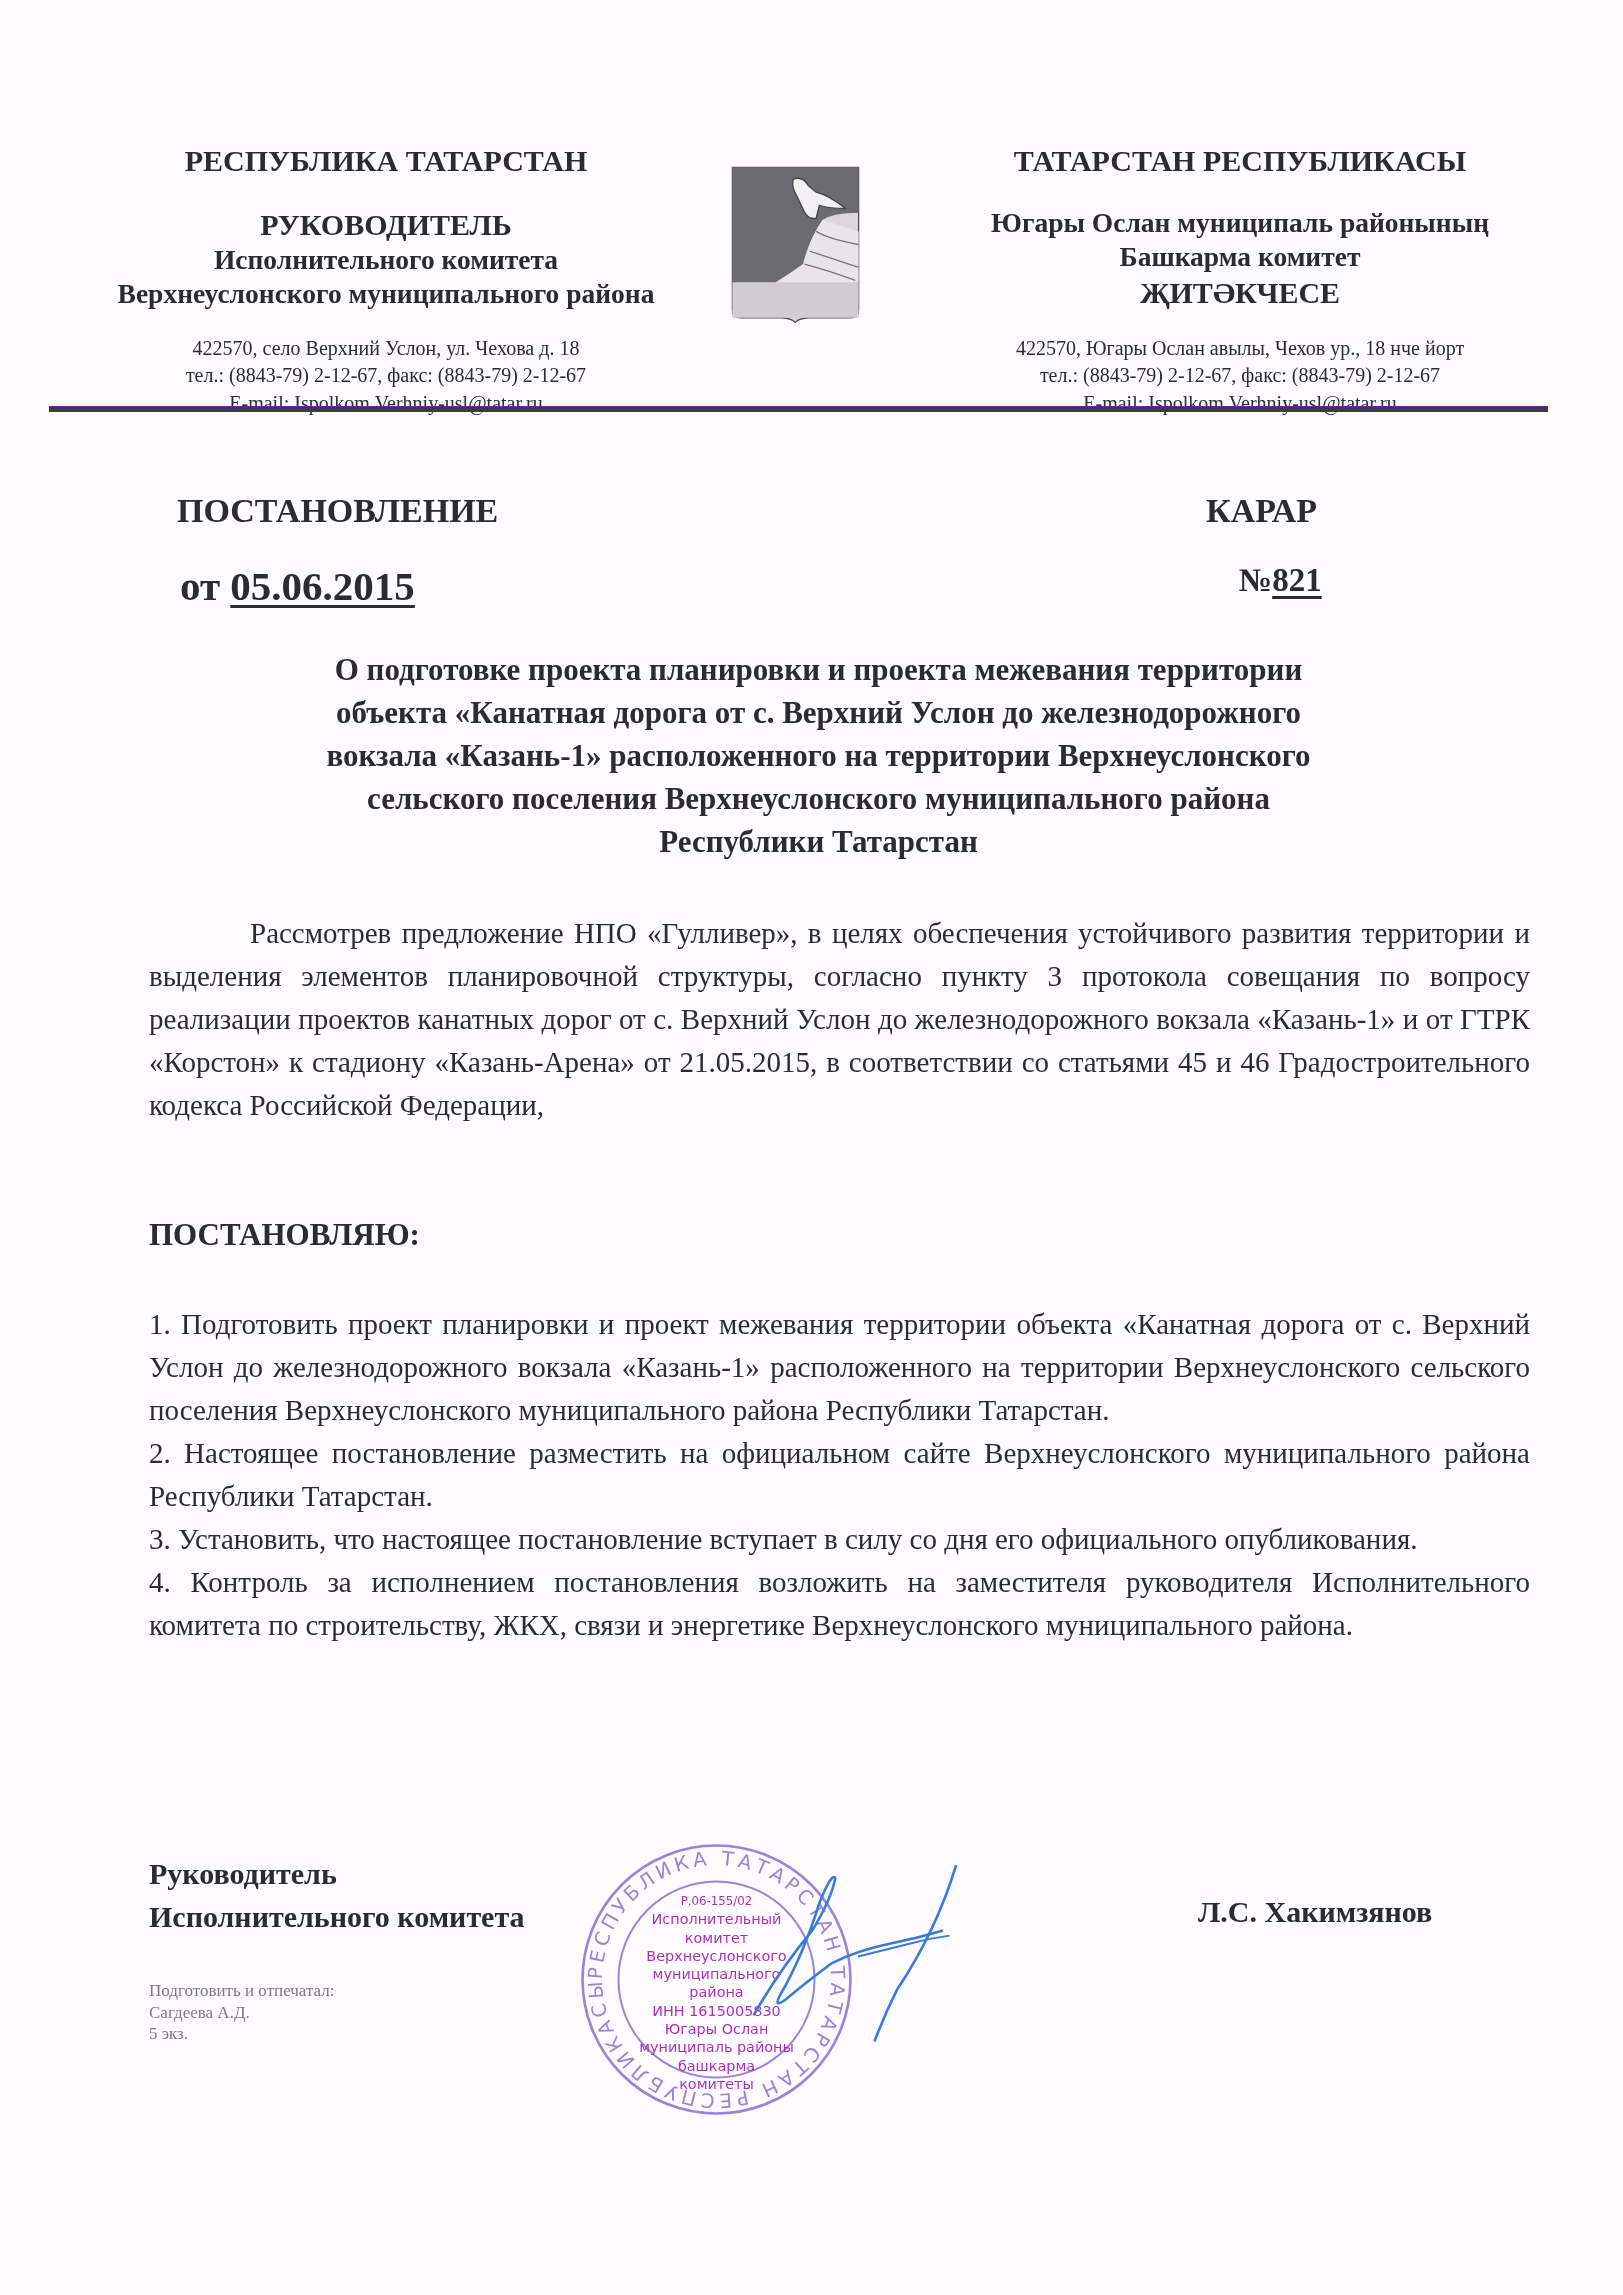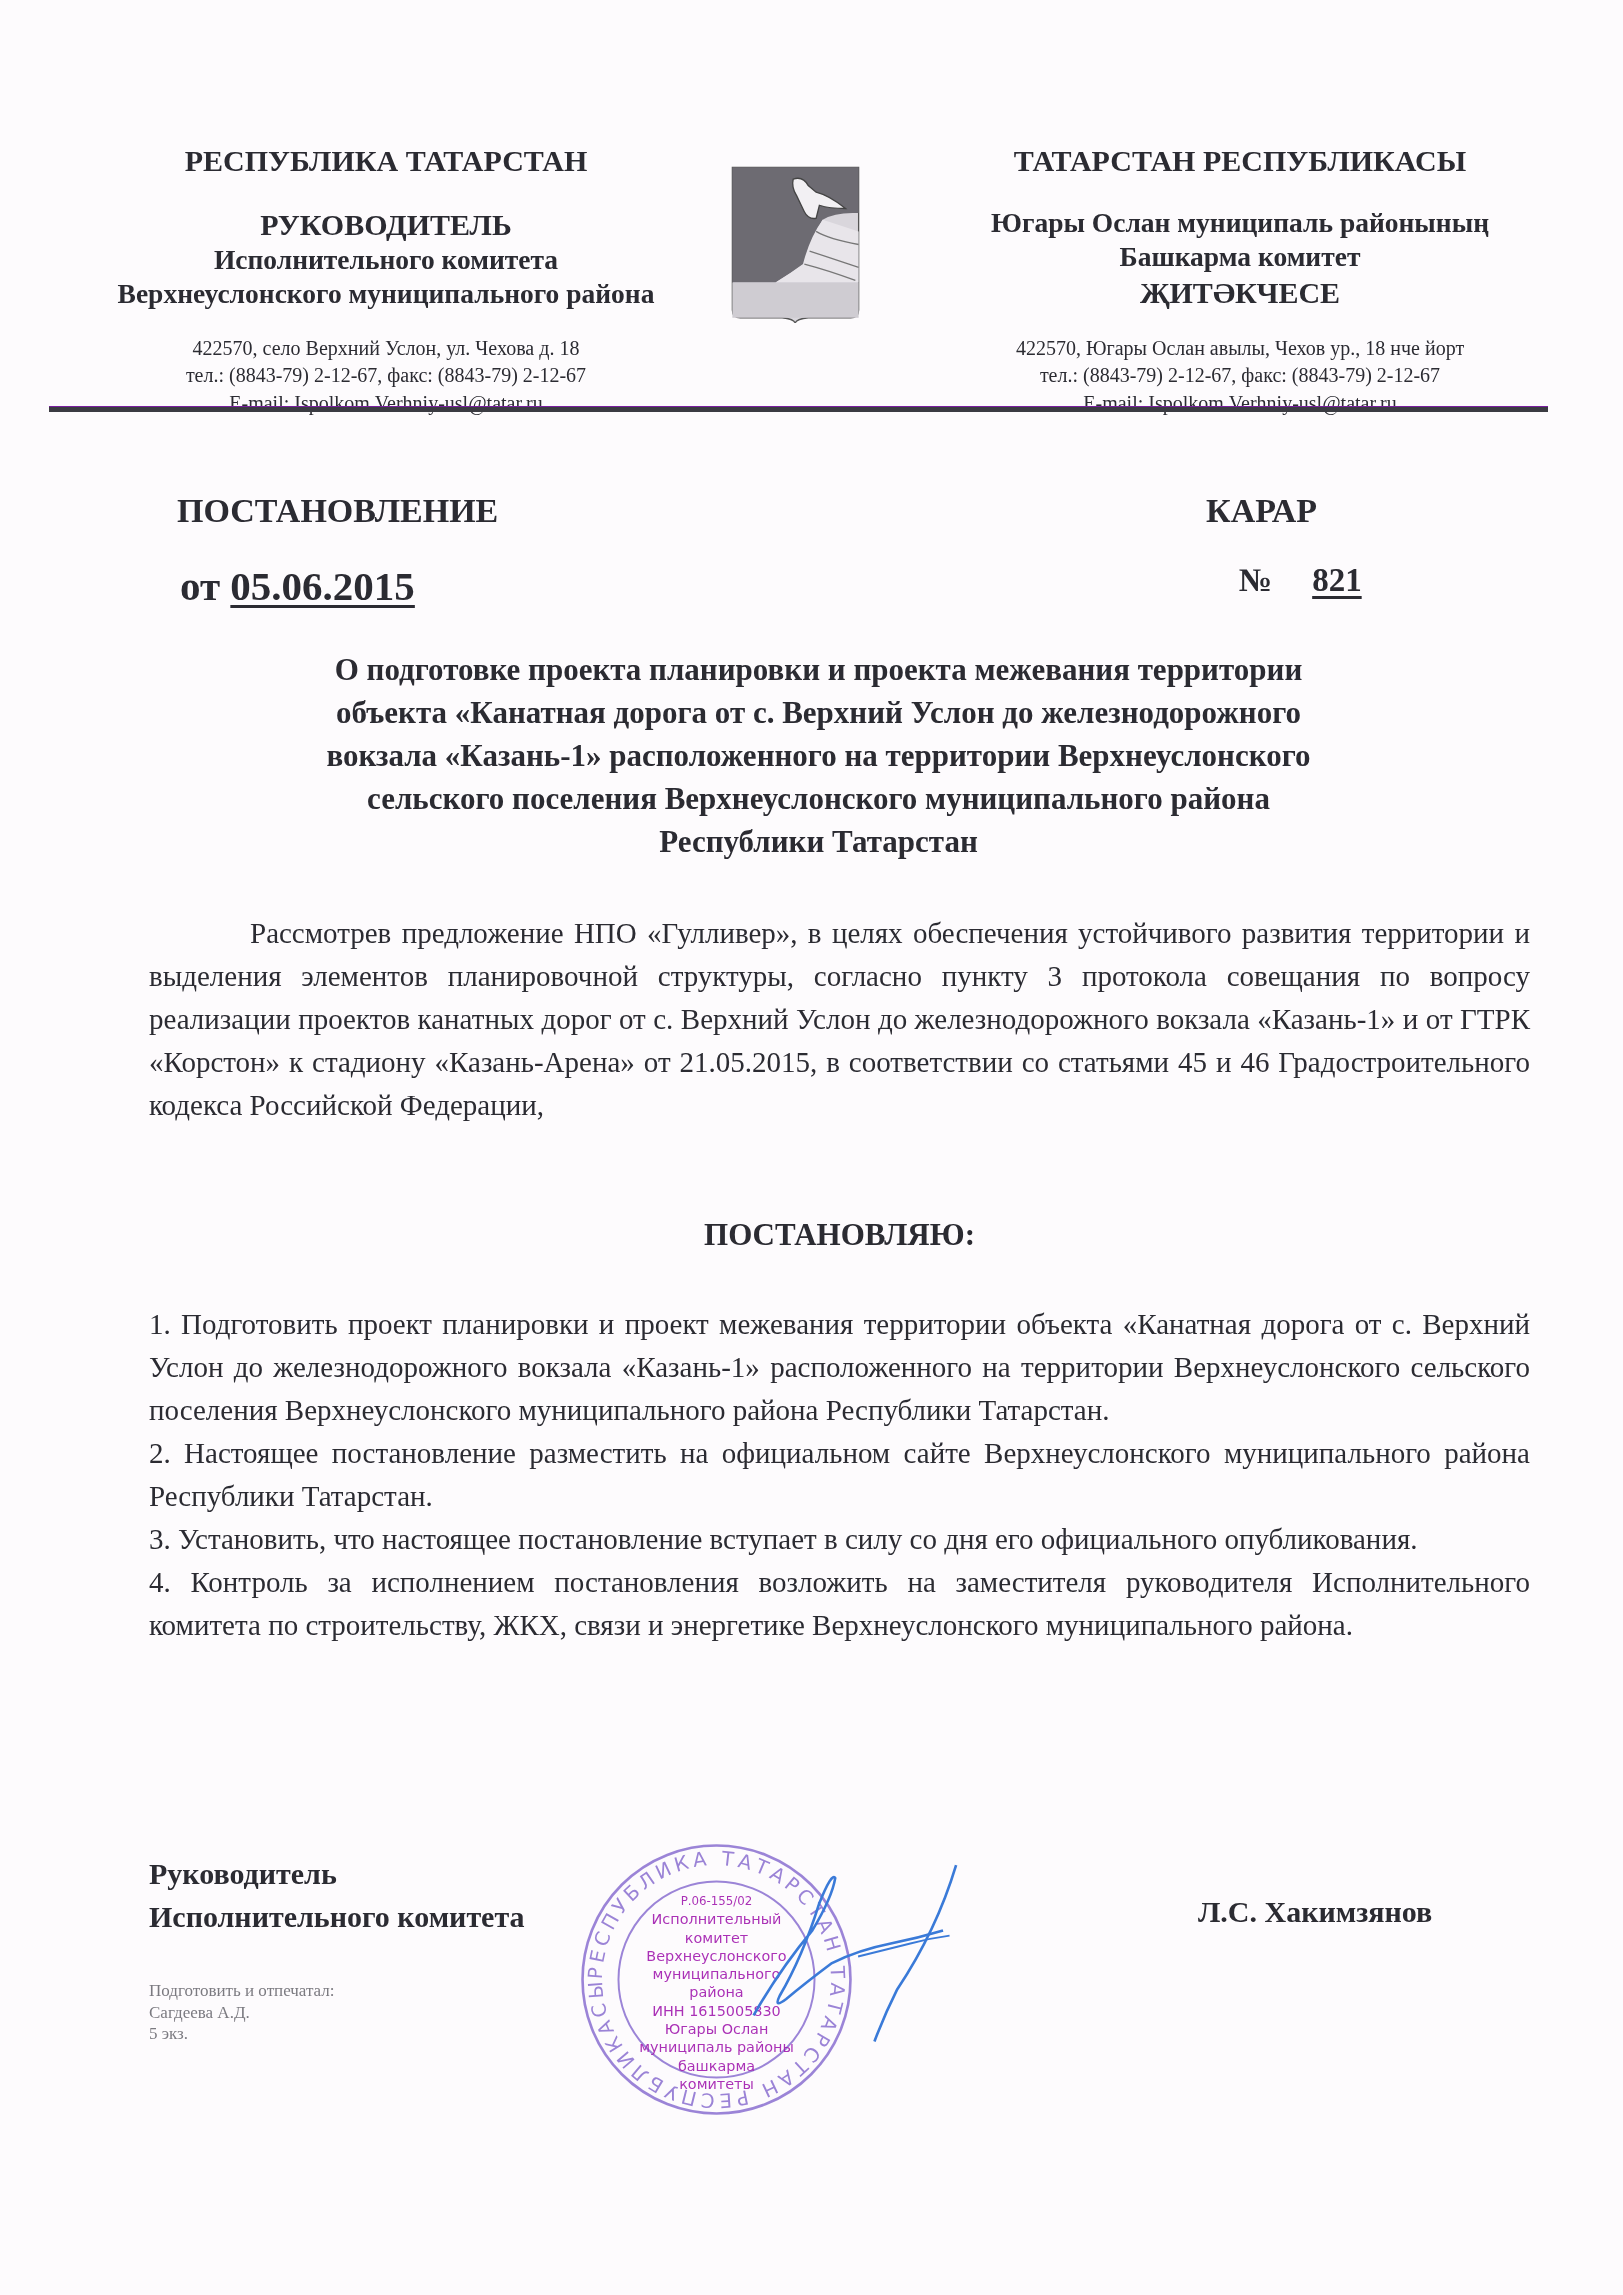--- a/index.html
+++ b/index.html
@@ -26,27 +26,27 @@
   .emblem { position: absolute; left: 731px; top: 166px; width: 129px; height: 157px; }
 
   .rule { position: absolute; left: 49px; top: 406px; width: 1499px; height: 4.6px; background: #3b3b42; border-top: 1.3px solid #7a1ea0; }
 
   
   .doc-type-ru { left: 177px; top: 492px; font-size: 34px; font-weight: bold; }
   .doc-type-tt { left: 1206px; top: 492px; font-size: 34px; font-weight: bold; }
   .doc-date { left: 180px; top: 562px; font-size: 41px; font-weight: bold; }
   .doc-date .val { text-decoration: underline; text-decoration-thickness: 2.6px; text-underline-offset: 5.2px; }
   .doc-num { left: 1239px; top: 562px; font-size: 33px; font-weight: bold; }
-  .doc-num .val { text-decoration: underline; text-decoration-thickness: 2.6px; text-underline-offset: 5.2px; margin-left: 40px; }
+  .doc-num .val { text-decoration: underline; text-decoration-thickness: 2.6px; text-underline-offset: 5.2px; }
 
   .subject { left: 164px; top: 648px; width: 1309px; font-size: 31px; font-weight: bold; line-height: 43px; text-align: center; }
 
   .body-text { left: 149px; width: 1381px; font-size: 29px; line-height: 43px; text-align: justify; }
   .preamble { top: 912px; text-indent: 101px; }
-  .resolve { left: 149px; width: 1381px; top: 1217px; text-align: center; font-size: 31px; font-weight: bold; }
+  .resolve { left: 149px; width: 1381px; top: 1217px; text-align: left; font-size: 31px; font-weight: bold; }
   .items { top: 1303px; }
   .items p { margin: 0; }
 
   
   .sig-title { left: 149px; top: 1852px; font-size: 30px; font-weight: bold; line-height: 43px; }
   .sig-name { left: 1198px; top: 1895px; font-size: 30px; font-weight: bold; text-align: right; }
   .prepared { left: 149px; top: 1980px; font-size: 17px; line-height: 21.6px; color: #7b7a80; }
 
   .stamp { position: absolute; left: 576px; top: 1839px; width: 281px; height: 281px; }
   .stamp-text { position: absolute; left: 625px; top: 1892px; width: 183px; text-align: center; font-family: "DejaVu Sans", sans-serif; color: #a21caf; font-size: 14.4px; line-height: 18.3px; opacity: 0.9; }

